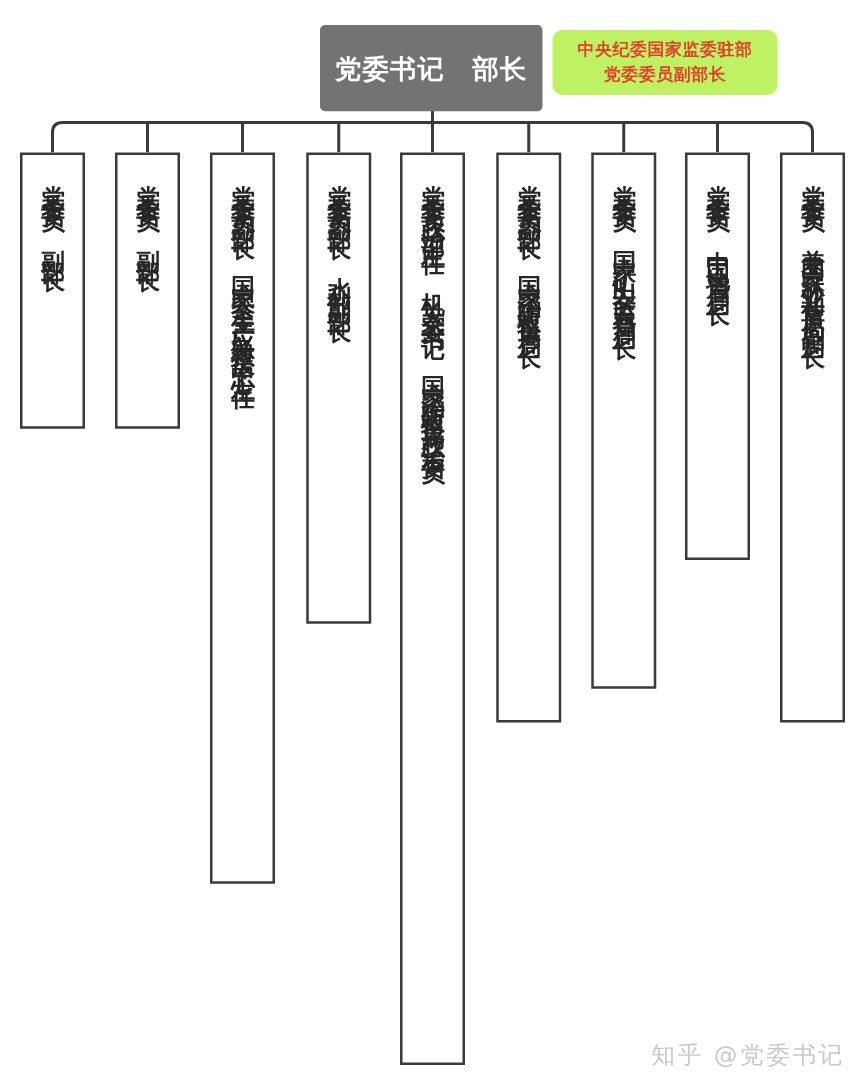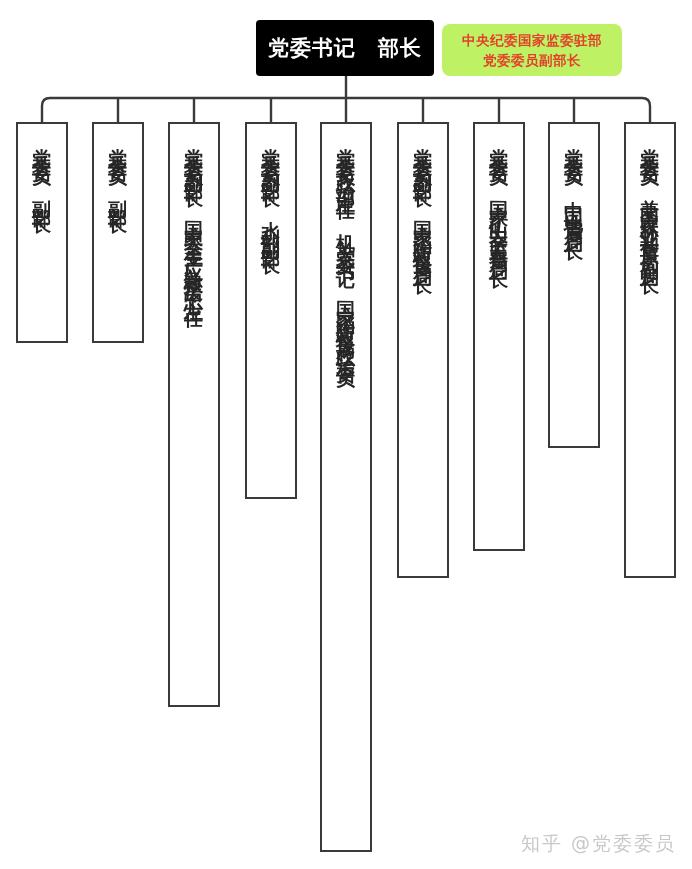--- a/index.html
+++ b/index.html
@@ -5,22 +5,22 @@
   html,body{margin:0;padding:0;background:#ffffff;}
   .canvas{
     position:relative;
     width:692px;height:869px;
     background:#ffffff;
     overflow:hidden;
     font-family:"DejaVu Sans","Liberation Sans",sans-serif;
   }
   .connectors{position:absolute;left:0;top:0;z-index:1;}
   .root-box{
-    position:absolute;left:256px;top:20px;width:178px;height:56px;
-    background:#000000;border-radius:4px;
+    position:absolute;left:256px;top:20px;width:178px;height:69px;
+    background:#737373;border-radius:4px;
     display:flex;align-items:center;justify-content:center;
     z-index:3;
   }
   .root-box span{
     color:#ffffff;font-weight:bold;font-size:21px;letter-spacing:1px;
     white-space:nowrap;
   }
   .inspection-box{
     position:absolute;left:442px;top:24px;width:180px;height:52px;
     background:#bef264;border-radius:8px;
@@ -99,15 +99,15 @@
   <div class="member-box" style="left:473px;height:429px">
     <span class="vtext">党委委员　国家矿山安全监察局局长</span>
   </div>
   <div class="member-box" style="left:548px;height:326px">
     <span class="vtext">党委委员　中国地震局局长</span>
   </div>
   <div class="member-box" style="left:624px;height:456px">
     <span class="vtext">党委委员　兼国家林业和草原局副局长</span>
   </div>
 
-  <div class="watermark">知乎 @党委委员</div>
+  <div class="watermark">知乎 @党委书记</div>
 
 </div>
 
 </body></html>

